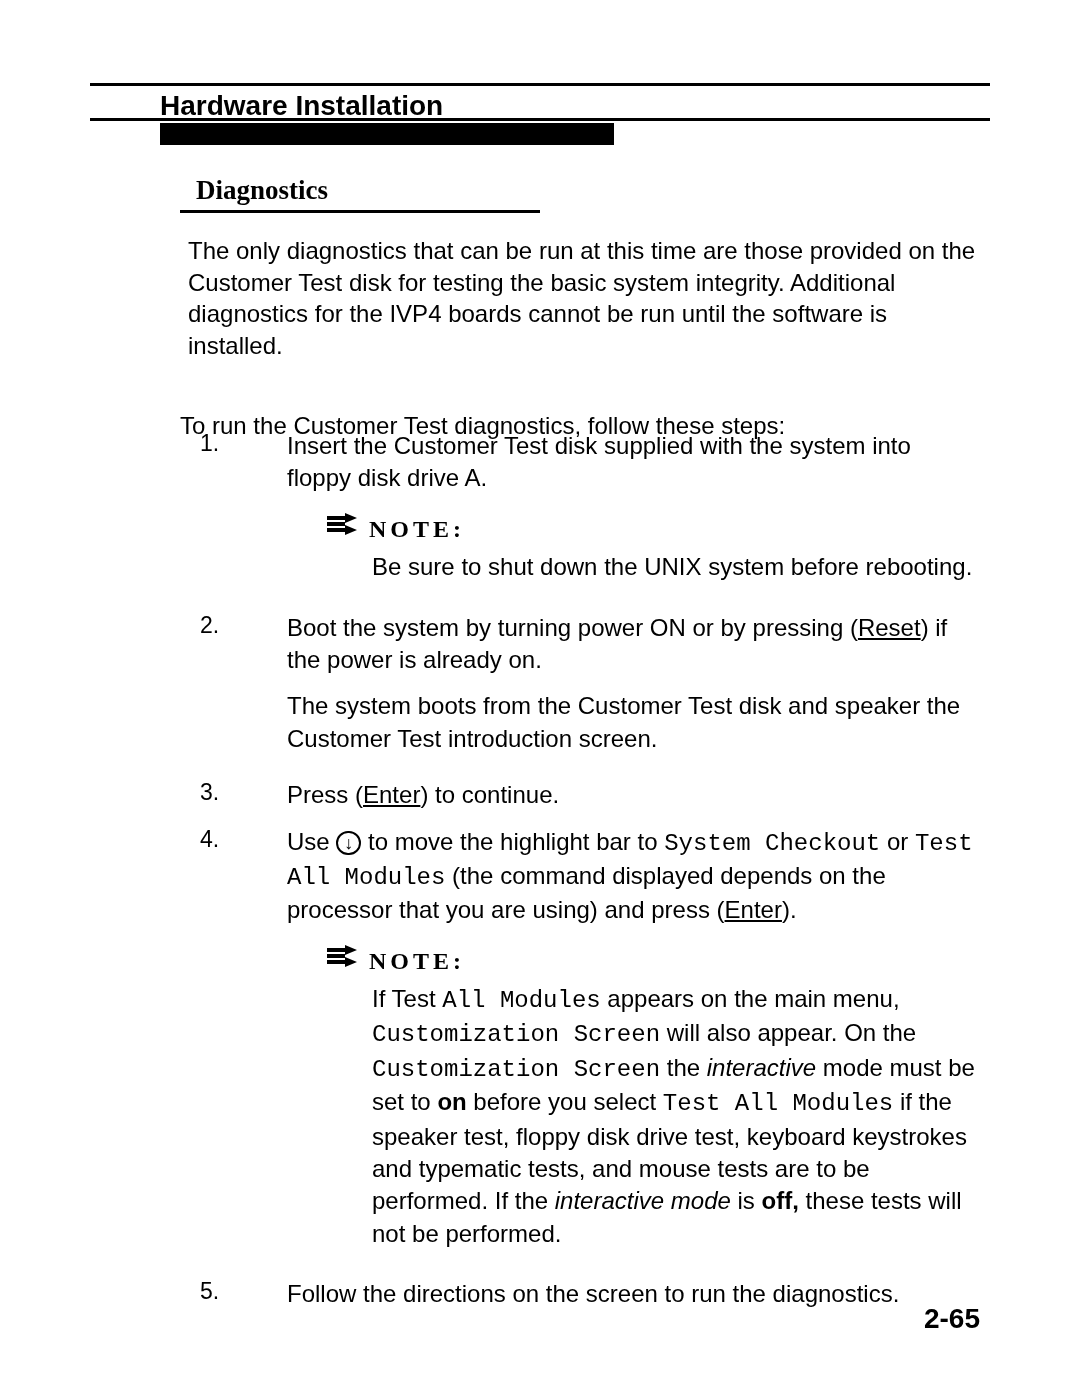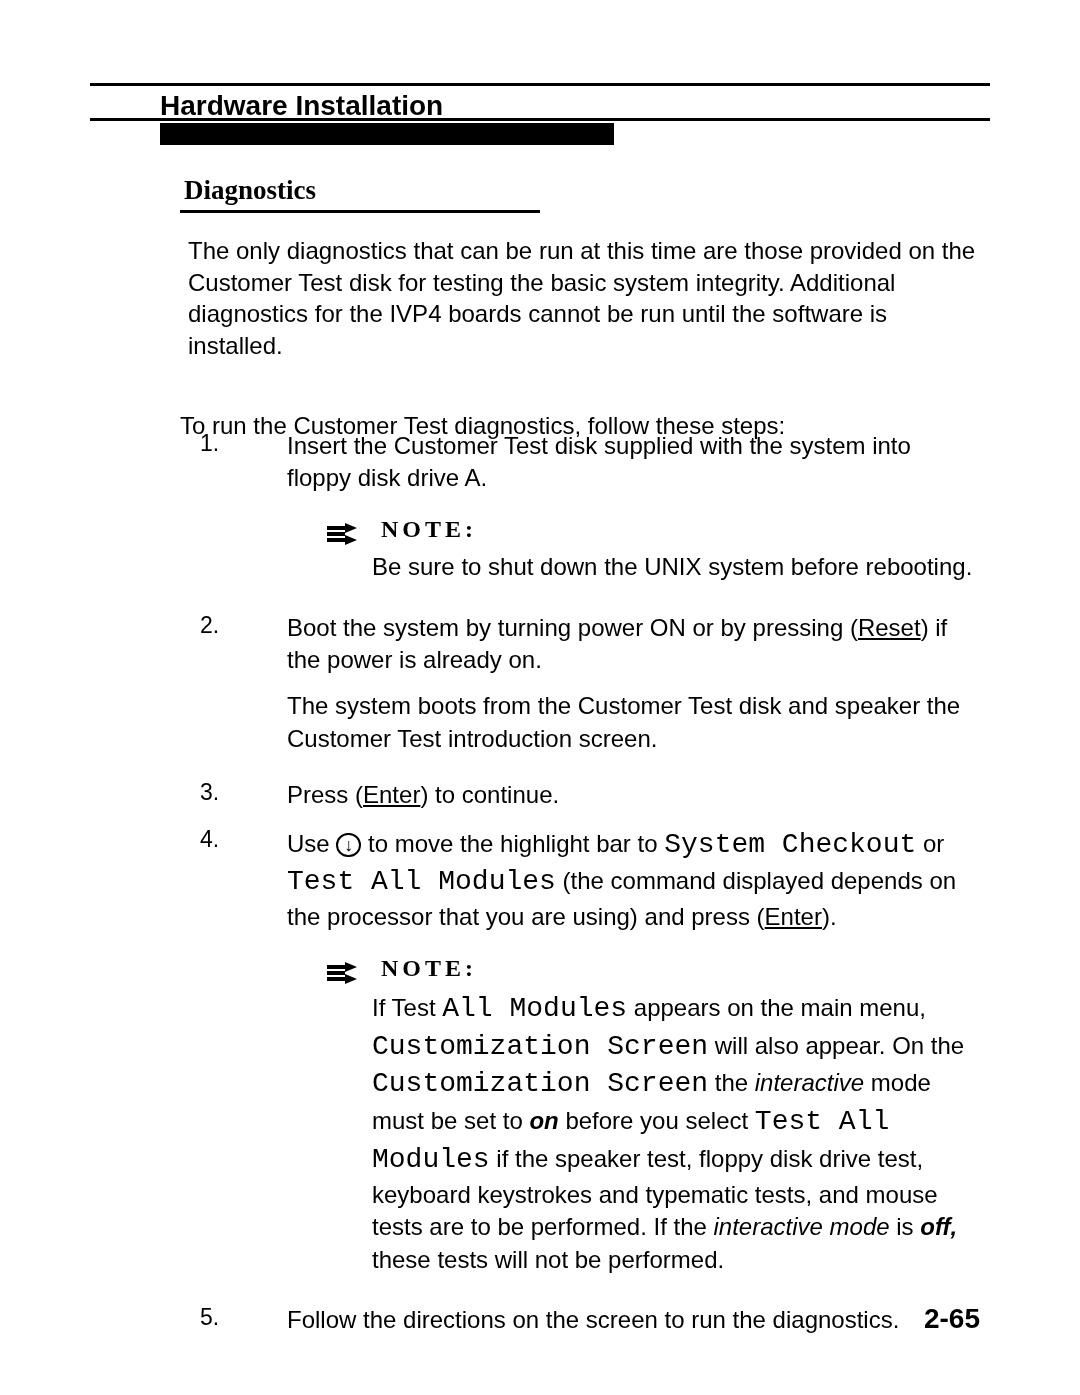--- a/index.html
+++ b/index.html
@@ -38,21 +38,21 @@
       position: absolute;
       top: 123px;
       left: 160px;
       width: 454px;
       height: 22px;
       background: #000;
     }
     .section-title {
       position: absolute;
       top: 175px;
-      left: 184px;
+      left: 196px;
       font-family: Georgia, 'Times New Roman', serif;
       font-size: 27px;
       font-weight: bold;
     }
     .section-underline {
       position: absolute;
       top: 210px;
       left: 180px;
       width: 360px;
       height: 3px;
@@ -91,43 +91,43 @@
       flex: 1;
       font-size: 24px;
       line-height: 1.35;
       margin-left: 32px;
     }
     .note-block {
       margin: 18px 0 14px 40px;
     }
     .note-header {
       display: flex;
-      align-items: flex-end;
-      gap: 22px;
+      align-items: flex-start;
+      gap: 10px;
       margin-bottom: 6px;
     }
     .note-label {
       font-family: Georgia, 'Times New Roman', serif;
       font-weight: bold;
       font-size: 24px;
       letter-spacing: 4px;
     }
     .note-body {
       margin-left: 45px;
       font-size: 24px;
       line-height: 1.35;
     }
     .sub-indent {
       margin: 10px 0 14px 40px;
       font-size: 24px;
     }
-    .mono { font-family: 'Courier New', monospace; font-size: 28px; }
+    .mono { font-family: 'Courier New', monospace; font-size: 24px; }
     .ul { text-decoration: underline; }
     .italic { font-style: italic; }
-    .bolditalic { font-style: italic; font-weight: bold; text-align: right; }
+    .bolditalic { font-weight: bold; text-align: right; }
     .page-num {
       position: absolute;
       bottom: 60px;
       right: 100px;
       font-size: 28px;
       font-weight: bold;
     }
     .key-oval {
       display: inline-block;
       border: 2px solid #000;

